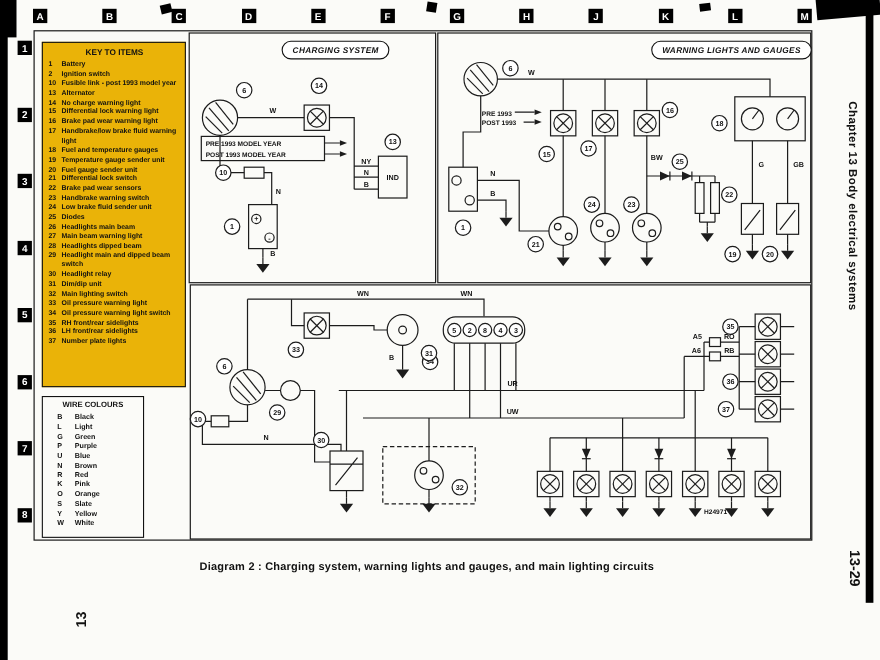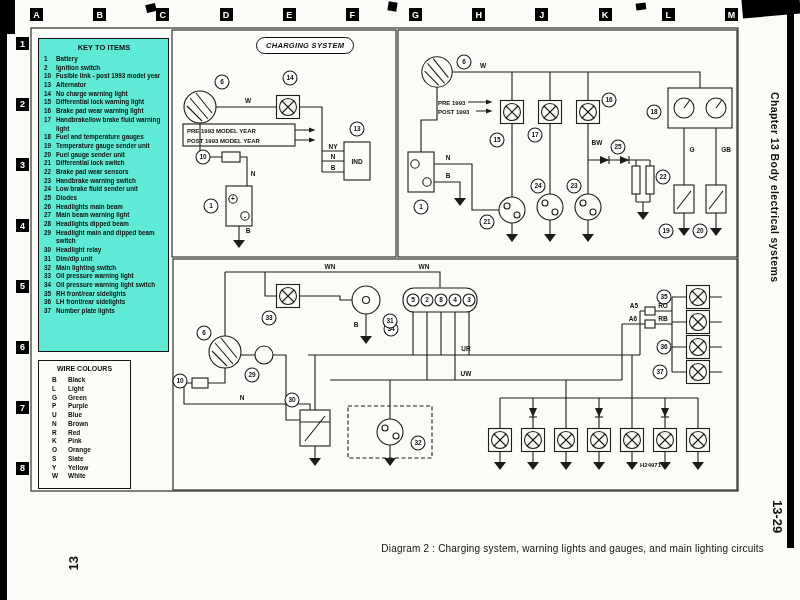--- a/index.html
+++ b/index.html
@@ -14,39 +14,39 @@
   .circuit-svg text { stroke: none; fill: #111; font-family: "Liberation Sans", sans-serif; font-size: 6.5px; font-weight: bold; text-anchor: middle; }
   .circuit-svg text.t-start { text-anchor: start; font-size: 6px; }
   .circuit-svg .callout circle { fill: #fff; }
 
   
   .grid-letters { position: absolute; left: 30px; top: 8px; width: 708px; display: flex; justify-content: space-between; }
   .grid-numbers { position: absolute; left: 16px; top: 37px; height: 438px; display: flex; flex-direction: column; justify-content: space-between; }
   .gridcell { width: 13px; height: 13px; background: #000; color: #fff; font-size: 9px; font-weight: bold; display: flex; align-items: center; justify-content: center; }
 
   
-  .key-box { position: absolute; left: 38px; top: 38px; width: 131px; min-height: 314px; border: 1.5px solid #111; background: #5eead4; padding: 4px 4px 4px 5px; }
+  .key-box { position: absolute; left: 38px; top: 38px; width: 131px; min-height: 314px; border: 1.5px solid #111; background: #eab308; padding: 4px 4px 4px 5px; }
   .key-title { font-size: 7.5px; font-weight: bold; text-align: center; margin-bottom: 3px; }
   .key-item { display: flex; font-size: 6.3px; font-weight: bold; line-height: 1.38; }
   .key-num { width: 12px; flex: 0 0 12px; }
   .key-label { flex: 1; }
 
   
   .wire-box { position: absolute; left: 38px; top: 360px; width: 93px; height: 129px; border: 1.5px solid #111; background: #fbfbf8; padding: 4px 5px; }
   .wire-title { font-size: 7px; font-weight: bold; text-align: center; margin-bottom: 4px; }
   .wire-row { display: flex; font-size: 6.5px; font-weight: bold; line-height: 1.35; padding-left: 8px; }
   .wire-code { width: 16px; flex: 0 0 16px; }
 
   
   .pill { position: absolute; background: #fff; border: 1.5px solid #111; border-radius: 12px; padding: 3px 9px; font-size: 7.5px; font-weight: bold; letter-spacing: 0.3px; white-space: nowrap; font-style: italic; }
   .pill-charging { left: 256px; top: 37px; }
   .pill-warning { left: 592px; top: 37px; }
   .pill-lighting { left: 506px; top: 271px; }
 
-  .caption { position: absolute; left: 12px; top: 543px; width: 752px; text-align: right; font-size: 10px; font-weight: normal; letter-spacing: 0.2px; }
+  .caption { position: absolute; left: 12px; top: 510px; width: 752px; text-align: center; font-size: 10px; font-weight: bold; letter-spacing: 0.2px; }
 
   .chapter-side { position: absolute; right: 19px; top: 92px; writing-mode: vertical-rl; font-size: 10.5px; font-weight: bold; letter-spacing: 0.4px; }
   .pageno-side { position: absolute; right: 15px; top: 500px; writing-mode: vertical-rl; font-size: 13px; font-weight: bold; }
   .chapno-bottom { position: absolute; left: 66px; top: 556px; writing-mode: vertical-rl; transform: rotate(180deg); font-size: 13px; font-weight: bold; }
 
   
   .scan { position: absolute; background: #000; }
   .scan-left { left: 0; top: 0; width: 7px; height: 600px; }
   .scan-left-blob { left: 0; top: 0; width: 15px; height: 34px; }
   .scan-right { left: 787px; top: 0; width: 7px; height: 548px; }
@@ -634,19 +634,20 @@
         </div>
 
         <div class="wire-row">
           <span class="wire-code">W</span>
           <span class="wire-name">White</span>
         </div>
       </div>
   </div>
 
   <div class="pill pill-charging">CHARGING SYSTEM</div>
+  <div class="pill pill-warning">WARNING LIGHTS AND GAUGES</div>
 
   <div class="caption">Diagram 2 : Charging system, warning lights and gauges, and main lighting circuits</div>
   <div class="chapter-side">Chapter 13 Body electrical systems</div>
   <div class="pageno-side">13-29</div>
   <div class="chapno-bottom">13</div>
 
 </div>
 
 </body></html>

